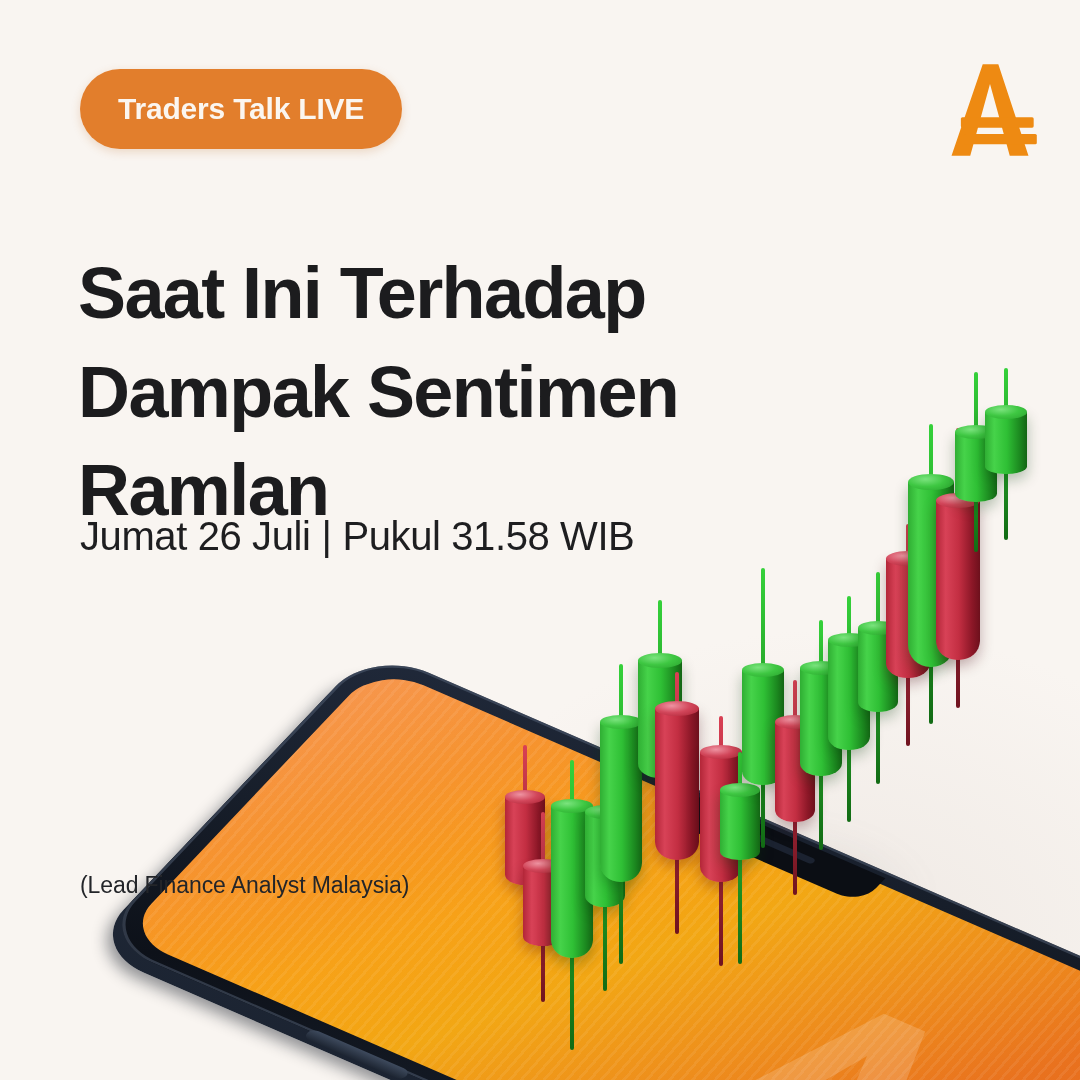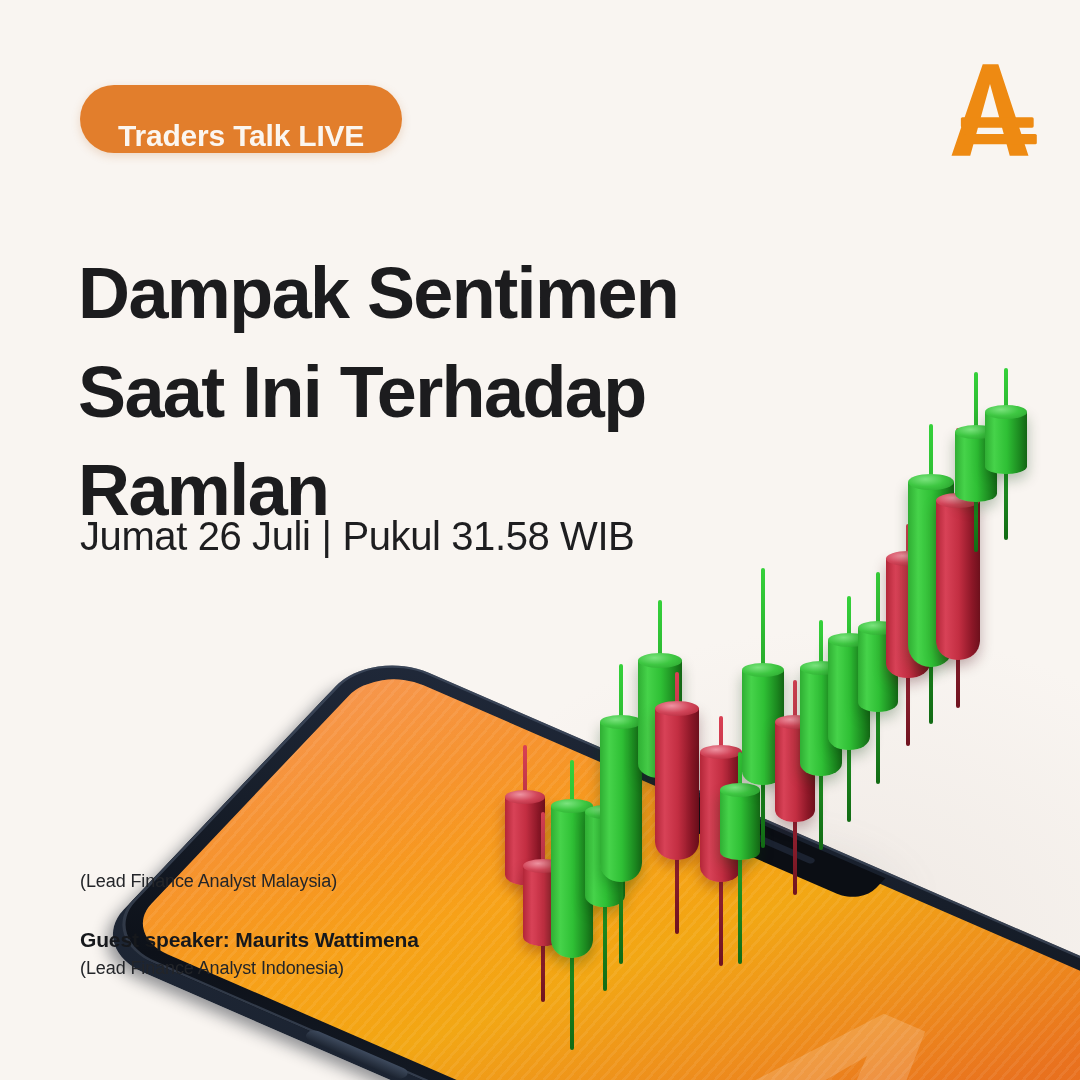--- a/index.html
+++ b/index.html
@@ -125,23 +125,23 @@
     box-shadow:0 6px 14px rgba(70,8,16,.30);
   }
   .candle.r .cap{
     background:radial-gradient(ellipse at 38% 32%,#EE93A1 0%,#D2465A 48%,#A92233 100%);
   }
 
   
   .content{position:absolute;inset:0;z-index:3;}
 
   .badge{
-    position:absolute;left:80px;top:85px;
-    height:68px;padding:0 38px;
-    display:flex;align-items:flex-end;
+    position:absolute;left:80px;top:69px;
+    height:80px;padding:0 38px;
+    display:flex;align-items:center;
     background:#E27E2C;
     border-radius:40px;
     box-shadow:0 3px 10px rgba(190,110,40,.22);
   }
   .badge-label{
     color:#FBF6F0;
     font-size:30px;font-weight:bold;
     letter-spacing:-.2px;
     white-space:nowrap;
   }
@@ -178,21 +178,21 @@
   .sp-block:last-child{margin-bottom:0;}
   .sp-name{
     color:#16181C;
     font-size:21px;font-weight:bold;
     letter-spacing:-.15px;
     line-height:1.42;
     white-space:nowrap;
   }
   .sp-role{
     color:#232529;
-    font-size:18px;font-weight:normal;
+    font-size:23px;font-weight:normal;
     letter-spacing:-.1px;
     line-height:1.5;
     white-space:nowrap;
   }
 
   .brand-logo{
     position:absolute;right:38px;top:58px;
     width:104px;height:106px;
   }
   .brand-logo svg{width:100%;height:100%;display:block;}
@@ -329,36 +329,32 @@
       </div>
   </div>
 
   <div class="content">
 
     <div class="badge">
       <span class="badge-label">Traders Talk LIVE</span>
     </div>
 
     <h1 class="headline">
+      <span class="hl">Saat Ini Terhadap</span>
       <span class="hl">Dampak Sentimen</span>
-      <span class="hl">Saat Ini Terhadap</span>
       <span class="hl">Ramlan</span>
     </h1>
 
     <div class="datetime">
       <span>Jumat 26 Juli</span><span class="sep">|</span><span>Pukul 31.58 WIB</span>
     </div>
 
     <div class="speakers">
       <div class="sp-block">
         <div class="sp-role">(Lead Finance Analyst Malaysia)</div>
-      </div>
-      <div class="sp-block">
-        <div class="sp-name">Guest speaker: Maurits Wattimena</div>
-        <div class="sp-role">(Lead Finance Analyst Indonesia)</div>
       </div>
     </div>
 
     <div class="brand-logo">
       <svg viewBox="0 0 200 200" aria-hidden="true">
         <g fill="#EE8A12">
           <path d="M86 10h30l58 176h-36L100 48 62 186H26z"></path>
           <rect x="44" y="112" width="140" height="20" rx="3"></rect>
           <rect x="50" y="144" width="140" height="20" rx="3"></rect>
         </g>

